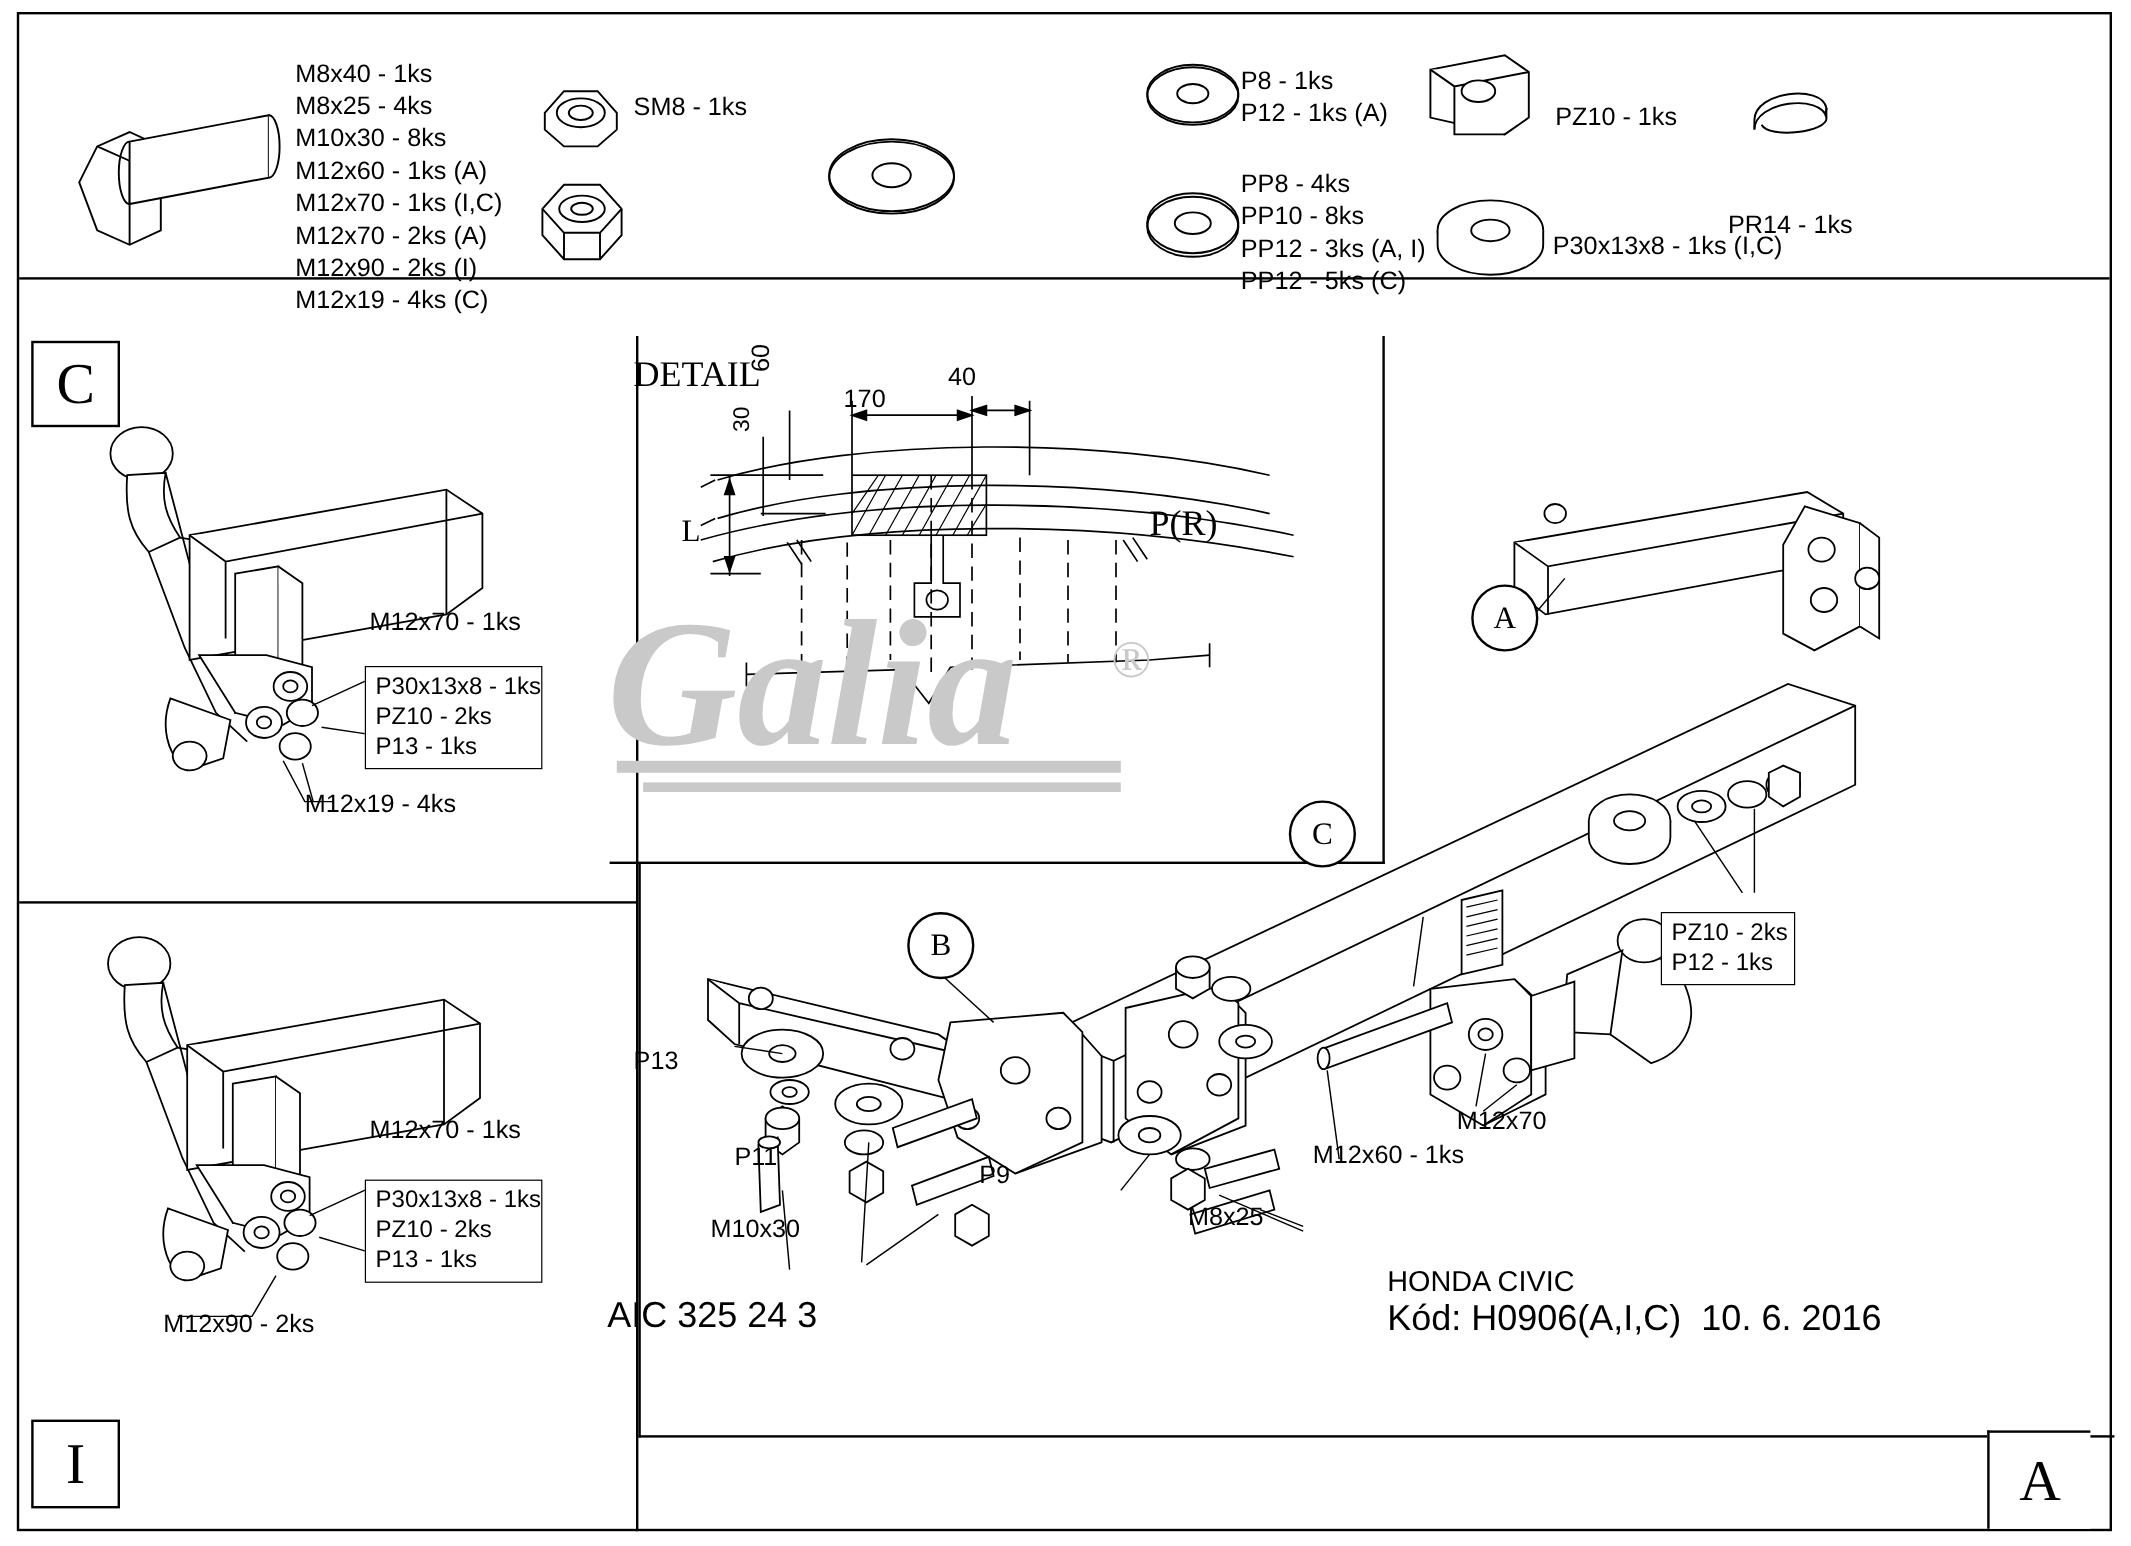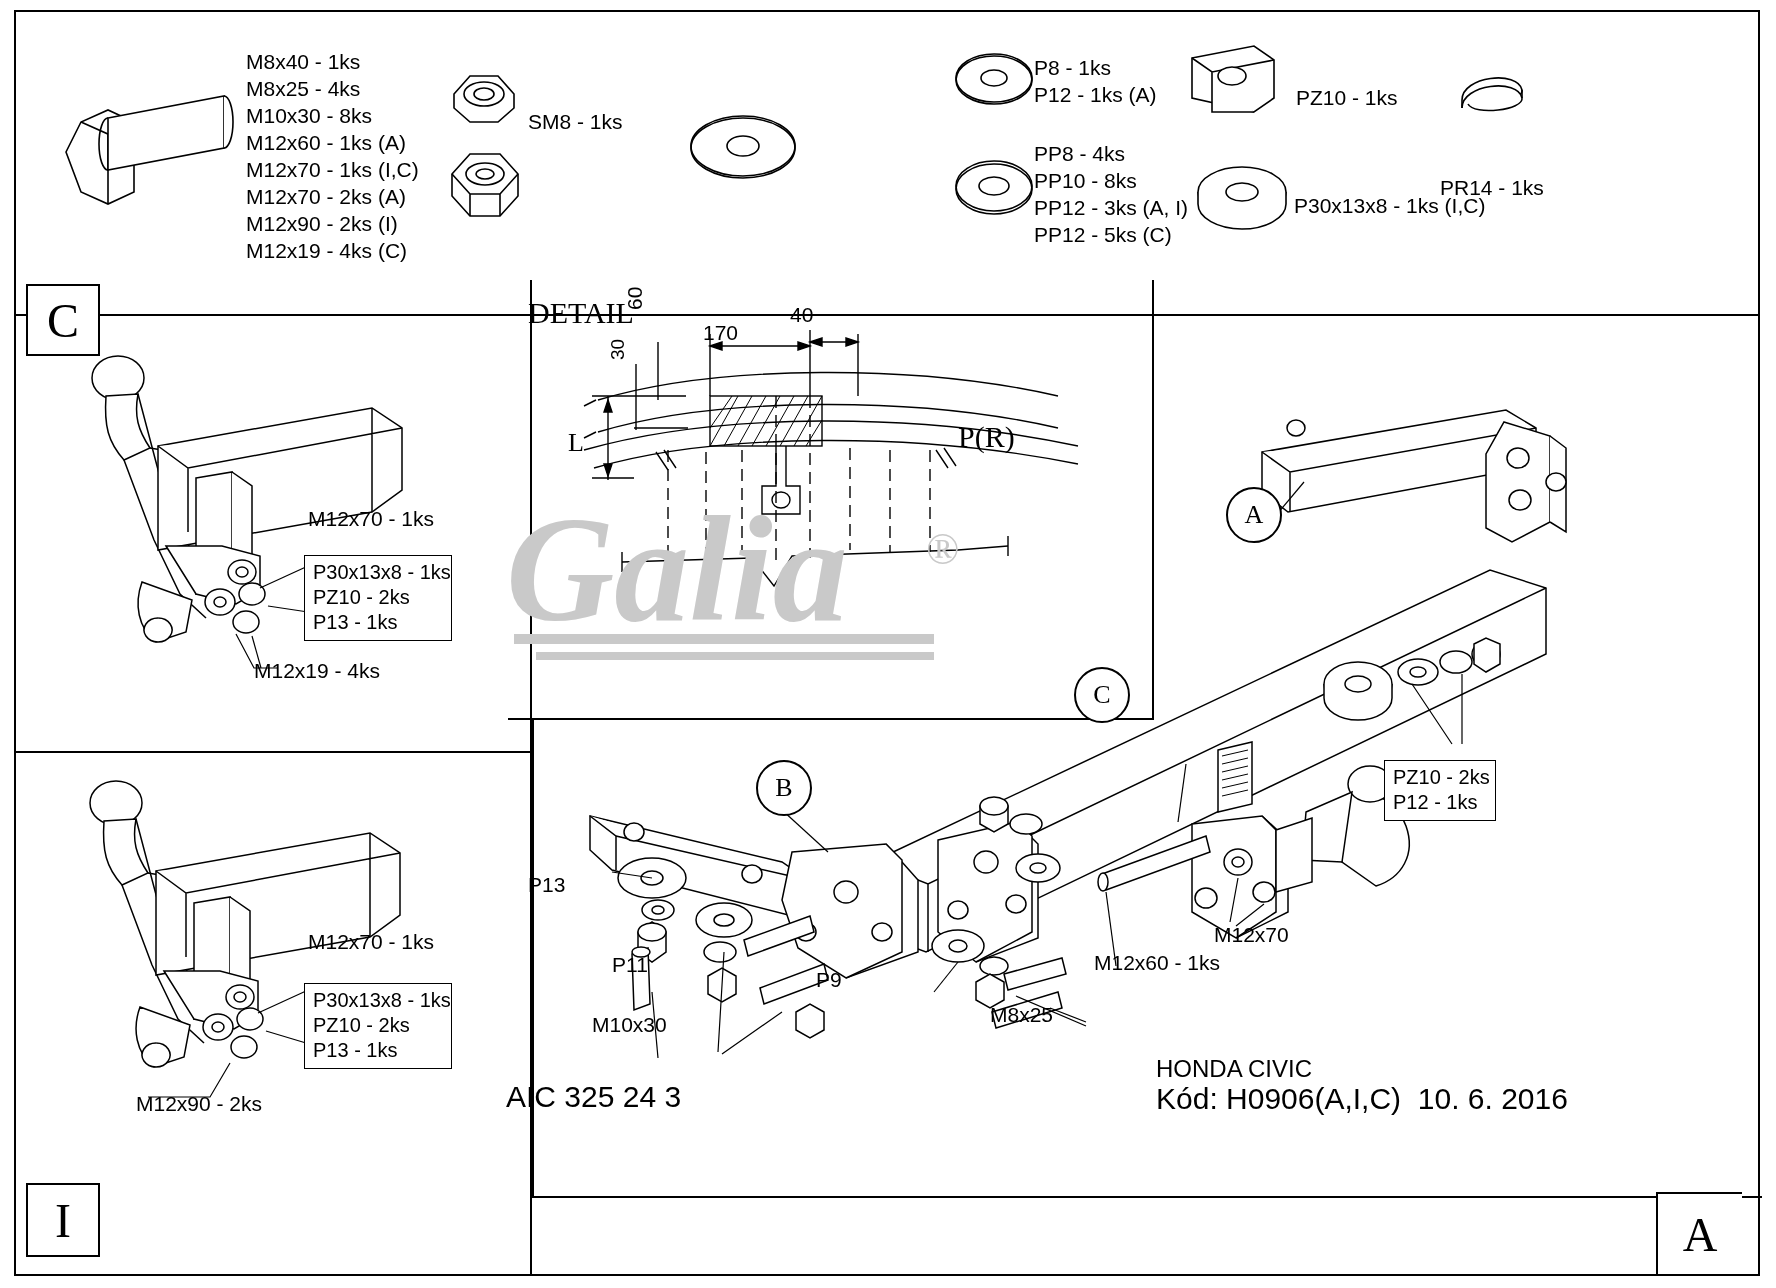--- a/index.html
+++ b/index.html
@@ -21,21 +21,21 @@
     width: 1746px;
     height: 1266px;
     border: 2px solid #000;
     box-sizing: border-box;
   }
   
   .parts-bar {
     position: absolute;
     left: 0; top: 0;
     width: 100%;
-    height: 304px;
+    height: 221px;
     border-bottom: 2px solid #000;
     box-sizing: border-box;
   }
   .plist {
     position: absolute;
     font-size: 21px;
     line-height: 27px;
     white-space: pre;
   }
   
@@ -157,21 +157,21 @@
 M12x90 - 2ks (I)
 M12x19 - 4ks (C)</div>
 
     <svg class="wm" style="left:420px; top:52px;" width="90" height="70">
       <g fill="#fff" stroke="#000" stroke-width="1.6">
         <path d="M18,30 L34,12 L62,12 L78,30 L78,44 L62,58 L34,58 L18,44 Z"></path>
         <ellipse cx="48" cy="30" rx="20" ry="12"></ellipse>
         <ellipse cx="48" cy="30" rx="10" ry="6"></ellipse>
       </g>
     </svg>
-    <div class="plist" style="left:512px; top:64px;margin-top:32px;">SM8 - 1ks</div>
+    <div class="plist" style="left:512px; top:64px;">SM8 - 1ks</div>
 
     <svg class="wm" style="left:420px; top:132px;" width="92" height="84">
       <g fill="#fff" stroke="#000" stroke-width="1.6">
         <path d="M16,30 L34,10 L64,10 L82,30 L82,52 L64,72 L34,72 L16,52 Z"></path>
         <path d="M16,30 L34,50 L64,50 L82,30 M34,50 L34,72 M64,50 L64,72"></path>
         <ellipse cx="49" cy="30" rx="19" ry="11"></ellipse>
         <ellipse cx="49" cy="30" rx="9" ry="5"></ellipse>
       </g>
     </svg>
 

